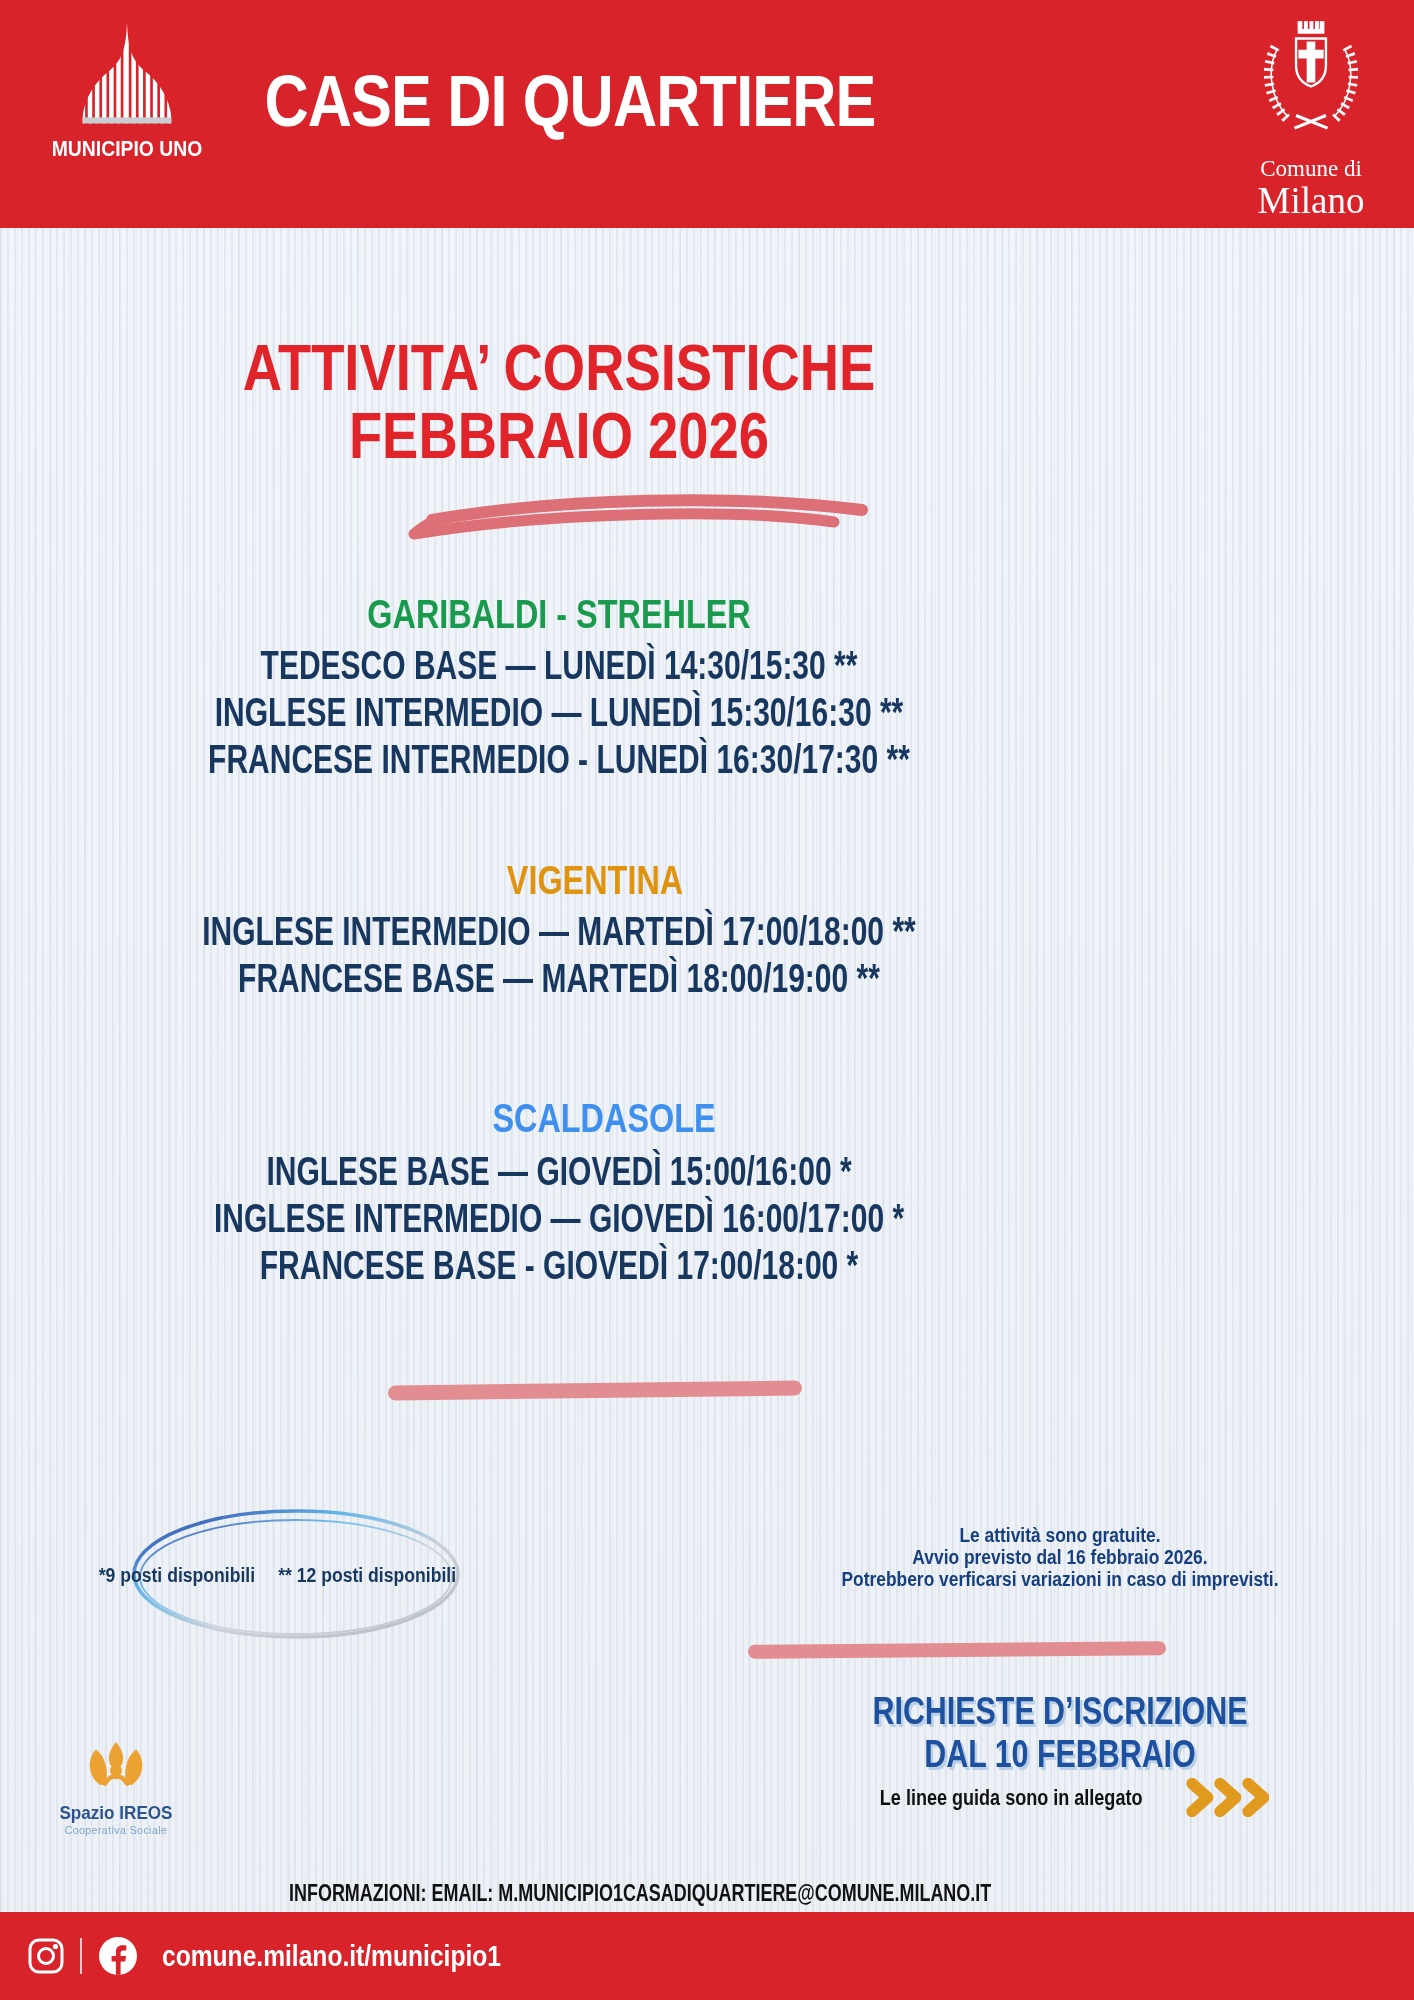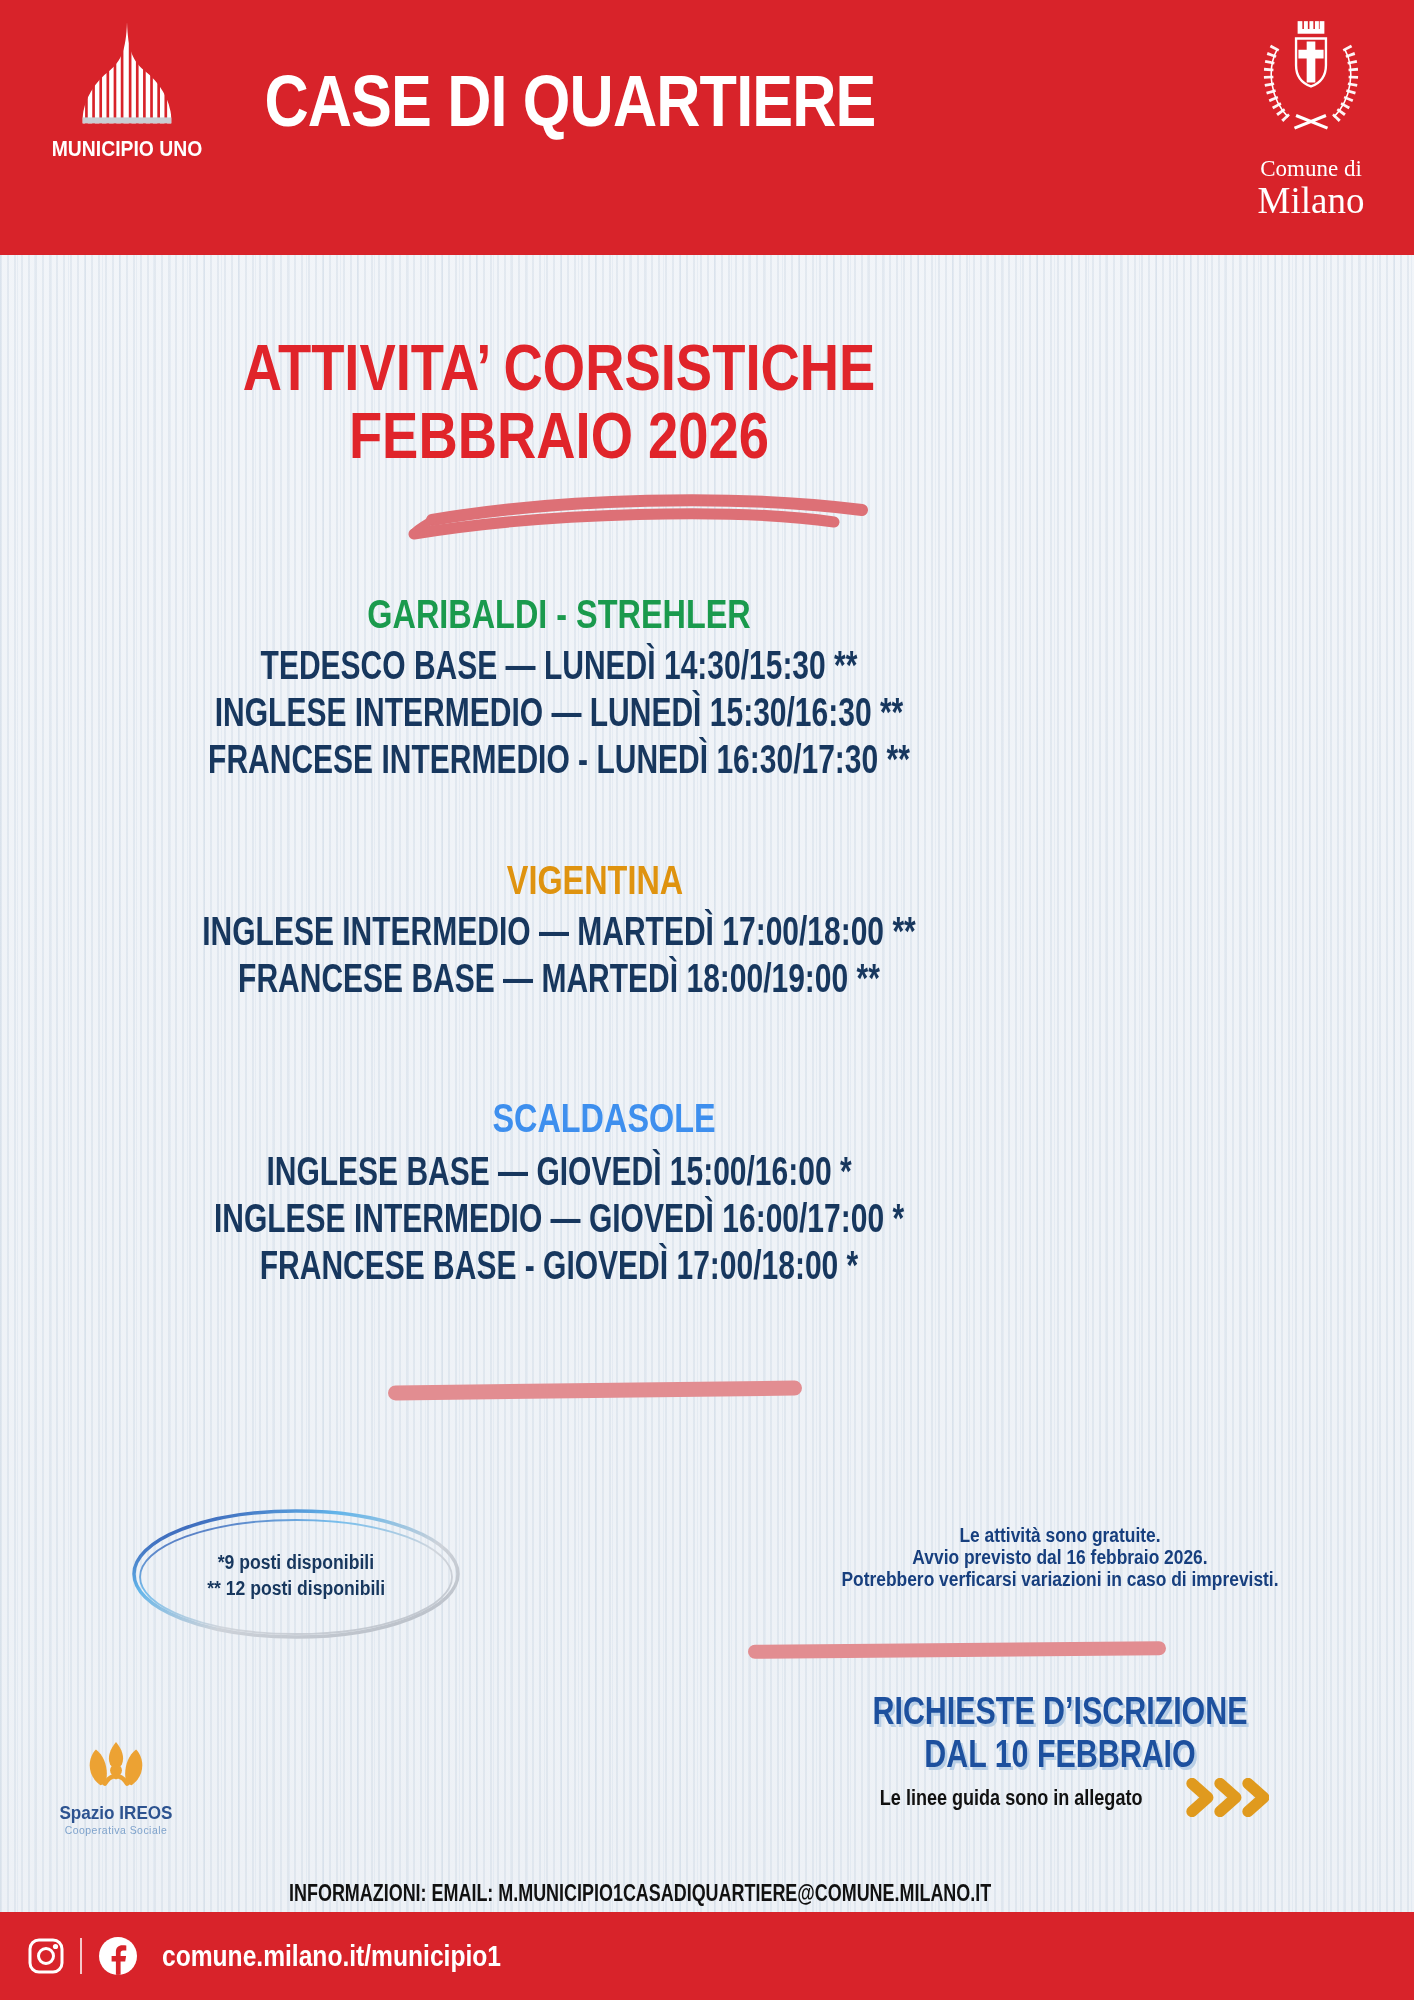--- a/index.html
+++ b/index.html
@@ -6,36 +6,36 @@
   .page{
     position:relative;width:1414px;height:2000px;margin:0 auto;overflow:hidden;
     font-family:"Liberation Sans",sans-serif;
     background-color:#eff3f7;
     background-image:
       repeating-linear-gradient(90deg, rgba(186,202,218,0.28) 0px, rgba(186,202,218,0.28) 2px, rgba(255,255,255,0) 2px, rgba(255,255,255,0) 7px),
       repeating-linear-gradient(90deg, rgba(205,218,232,0.30) 0px, rgba(205,218,232,0.30) 1px, rgba(255,255,255,0) 1px, rgba(255,255,255,0) 17px),
       linear-gradient(#f2f5f9,#edf1f6);
   }
   
-  .band-top{position:absolute;top:0;left:0;width:100%;height:255px;}
+  .band-top{position:absolute;top:0;left:0;width:100%;height:228px;}
   .muni-logo{position:absolute;left:38px;top:22px;width:178px;text-align:center;color:#fff;}
   .muni-label{font-size:22px;font-weight:bold;transform:scaleX(0.88);transform-origin:center;margin-top:3px;white-space:nowrap;}
   .brand-title{position:absolute;left:160px;width:820px;top:64px;margin:0;text-align:center;color:#ffffff;
     font-size:72px;font-weight:bold;letter-spacing:-1px;line-height:1.05;transform:scaleX(0.85);transform-origin:center;white-space:nowrap;}
   .crest{position:absolute;right:18px;top:18px;width:170px;text-align:center;color:#fff;}
   .crest-line1{font-family:"Liberation Serif",serif;font-size:23px;margin-top:16px;}
   .crest-line2{font-family:"Liberation Serif",serif;font-size:37px;line-height:1.0;}
   
   .col{position:absolute;left:0;width:1118px;text-align:center;}
   .poster-title{color:#e0242a;font-size:64px;font-weight:bold;line-height:1;transform:scaleX(0.85);transform-origin:center;white-space:nowrap;}
   .sec-head{font-size:40px;font-weight:bold;transform:scaleX(0.81);transform-origin:center;white-space:nowrap;}
   .course{color:#17375e;font-size:40px;font-weight:bold;line-height:47px;transform:scaleX(0.75);transform-origin:center;white-space:nowrap;}
   .brush{position:absolute;background:#e28d91;border-radius:9px;}
   
-  .oval-wrap{position:absolute;left:128px;top:1506px;width:336px;height:138px;display:flex;flex-direction:column;align-items:center;justify-content:center;text-align:center;}
+  .oval-wrap{position:absolute;left:128px;top:1506px;width:300px;height:138px;display:flex;flex-direction:row;align-items:center;justify-content:center;text-align:center;}
   .oval-wrap svg{position:absolute;left:0;top:0;}
   .oval-line{color:#17375e;font-size:20px;font-weight:bold;line-height:26px;transform:scaleX(0.88);transform-origin:center;white-space:nowrap;position:relative;}
   
   .notes{position:absolute;left:782px;width:556px;top:1524px;text-align:center;color:#173f7e;font-size:20px;font-weight:bold;line-height:22px;}
   .notes div{transform:scaleX(0.87);transform-origin:center;white-space:nowrap;}
   .registration{position:absolute;left:782px;width:556px;top:1690px;text-align:center;color:#1d509e;
     font-size:38px;font-weight:bold;line-height:43px;text-shadow:3px 3px 0 #b9cfe6;}
   .registration div{transform:scaleX(0.8);transform-origin:center;white-space:nowrap;}
   .guidelines{position:absolute;left:782px;width:556px;top:1778px;display:flex;align-items:center;justify-content:center;gap:14px;text-align:center;}
   .guidelines-text{color:#111111;font-size:22px;font-weight:bold;display:inline-block;transform:scaleX(0.82);transform-origin:center;white-space:nowrap;}

